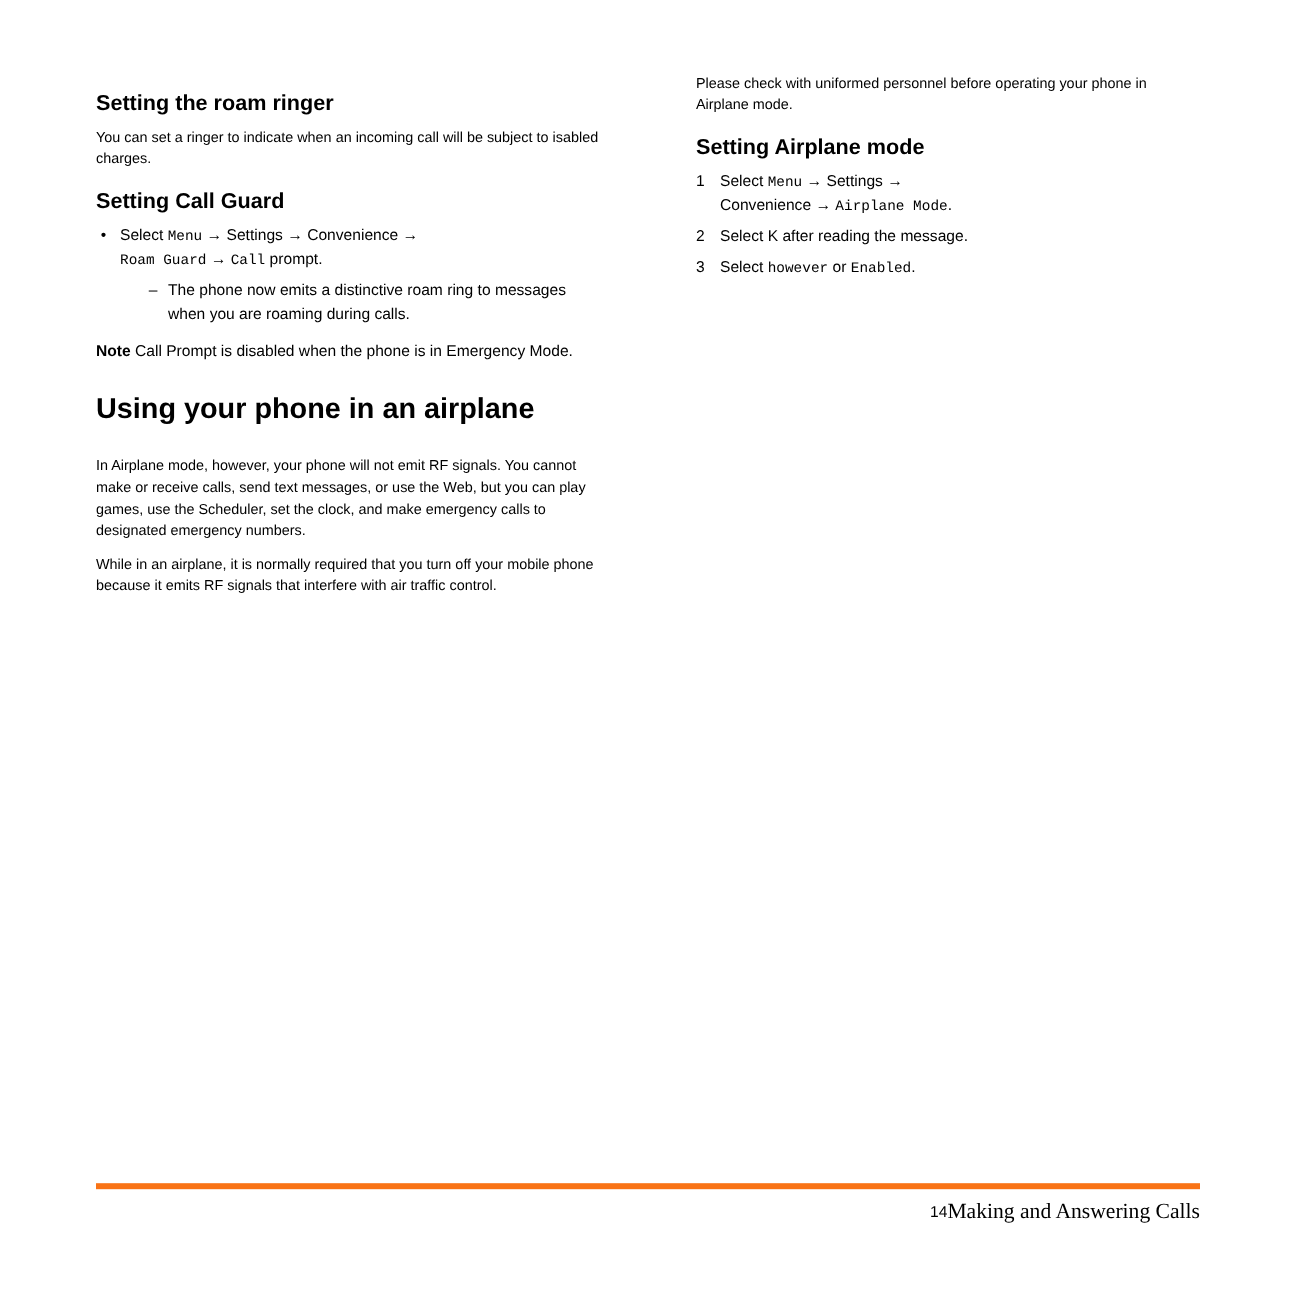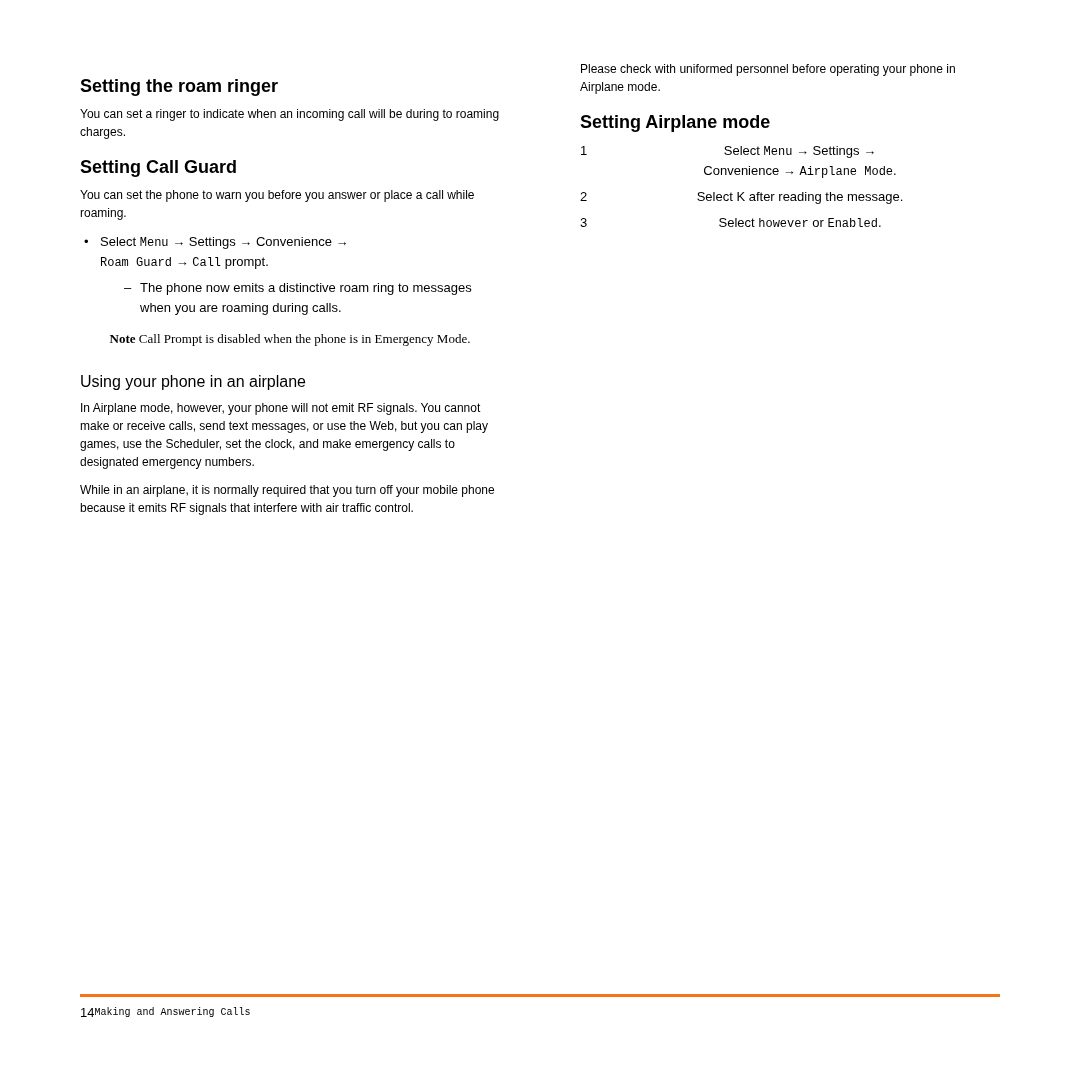--- a/index.html
+++ b/index.html
@@ -47,23 +47,23 @@
     .section-title-small {
       font-family: Arial, Helvetica, sans-serif;
       font-size: 18px;
       font-weight: bold;
       margin-bottom: 8px;
       color: #000;
     }
 
     .section-title-large {
       font-family: Arial, Helvetica, sans-serif;
-      font-size: 16px;
-      font-weight: normal;
-      margin-bottom: 8px;
+      font-size: 24px;
+      font-weight: bold;
+      margin-bottom: 24px;
       color: #000;
     }
 
     .body-text {
       font-family: Arial, Helvetica, sans-serif;
       font-size: 12px;
       line-height: 1.5;
       margin-bottom: 10px;
     }
 
@@ -110,45 +110,43 @@
       left: 4px;
       top: 0;
     }
 
     .mono {
       font-family: 'Courier New', Courier, monospace;
       font-size: 12px;
     }
 
     .note-text {
-      font-family: Liberation Serif, serif;
+      font-family: Liberation Sans, sans-serif;
       font-size: 13px;
       line-height: 1.5;
       margin-bottom: 12px;
-      text-align: center;
     }
 
     .note-label {
       font-weight: bold;
     }
 
     .section-gap-small {
       margin-top: 16px;
     }
 
     .section-gap-large {
       margin-top: 24px;
     }
 
     .numbered-list {
       list-style: none;
       margin: 8px 0 12px 0;
       padding: 0;
       counter-reset: item;
-      text-align: center;
     }
 
     .numbered-list li {
       font-family: Arial, Helvetica, sans-serif;
       font-size: 13px;
       line-height: 1.5;
       padding-left: 20px;
       position: relative;
       margin-bottom: 6px;
       counter-increment: item;
@@ -170,54 +168,53 @@
       border-radius: 2px;
       vertical-align: middle;
       font-size: 9px;
       text-align: center;
       line-height: 14px;
       font-family: Arial, sans-serif;
       color: #333;
     }
 
     .footer-bar {
-      border-top: 3px solid #f97316;
+      border-top: 5px solid #f97316;
       margin-top: 20px;
       padding-top: 8px;
       display: flex;
-      justify-content: flex-start;
+      justify-content: flex-end;
       align-items: center;
     }
 
     .footer-page {
       font-family: Arial, Helvetica, sans-serif;
       font-size: 13px;
     }
 
     .footer-title {
-      font-family: Liberation Mono, monospace;
-      font-size: 10px;
+      font-family: Liberation Serif, serif;
+      font-size: 18px;
     }
   </style>
 </head>
 <body>
 
 <div class="page-container">
   <div class="two-column">
 
     <div class="left-column">
 
       <div class="section-gap-small">
         <div class="section-title-small">Setting the roam ringer</div>
-        <p class="body-text">You can set a ringer to indicate when an incoming call will be during to roaming charges.</p>
+        <p class="body-text">You can set a ringer to indicate when an incoming call will be subject to isabled charges.</p>
       </div>
 
       <div class="section-gap-small">
         <div class="section-title-small">Setting Call Guard</div>
-        <p class="body-text">You can set the phone to warn you before you answer or place a call while roaming.</p>
         <ul class="bullet-list">
           <li>
             <span>Select </span><span class="mono">Menu</span><span> → Settings → Convenience →</span>
             <br>
             <span><span class="mono">Roam Guard</span> → <span class="mono">Call</span> prompt.</span>
             <ul class="sub-bullet-list">
               <li>The phone now emits a distinctive roam ring to messages when you are roaming during calls.</li>
             </ul>
           </li>
         </ul>

